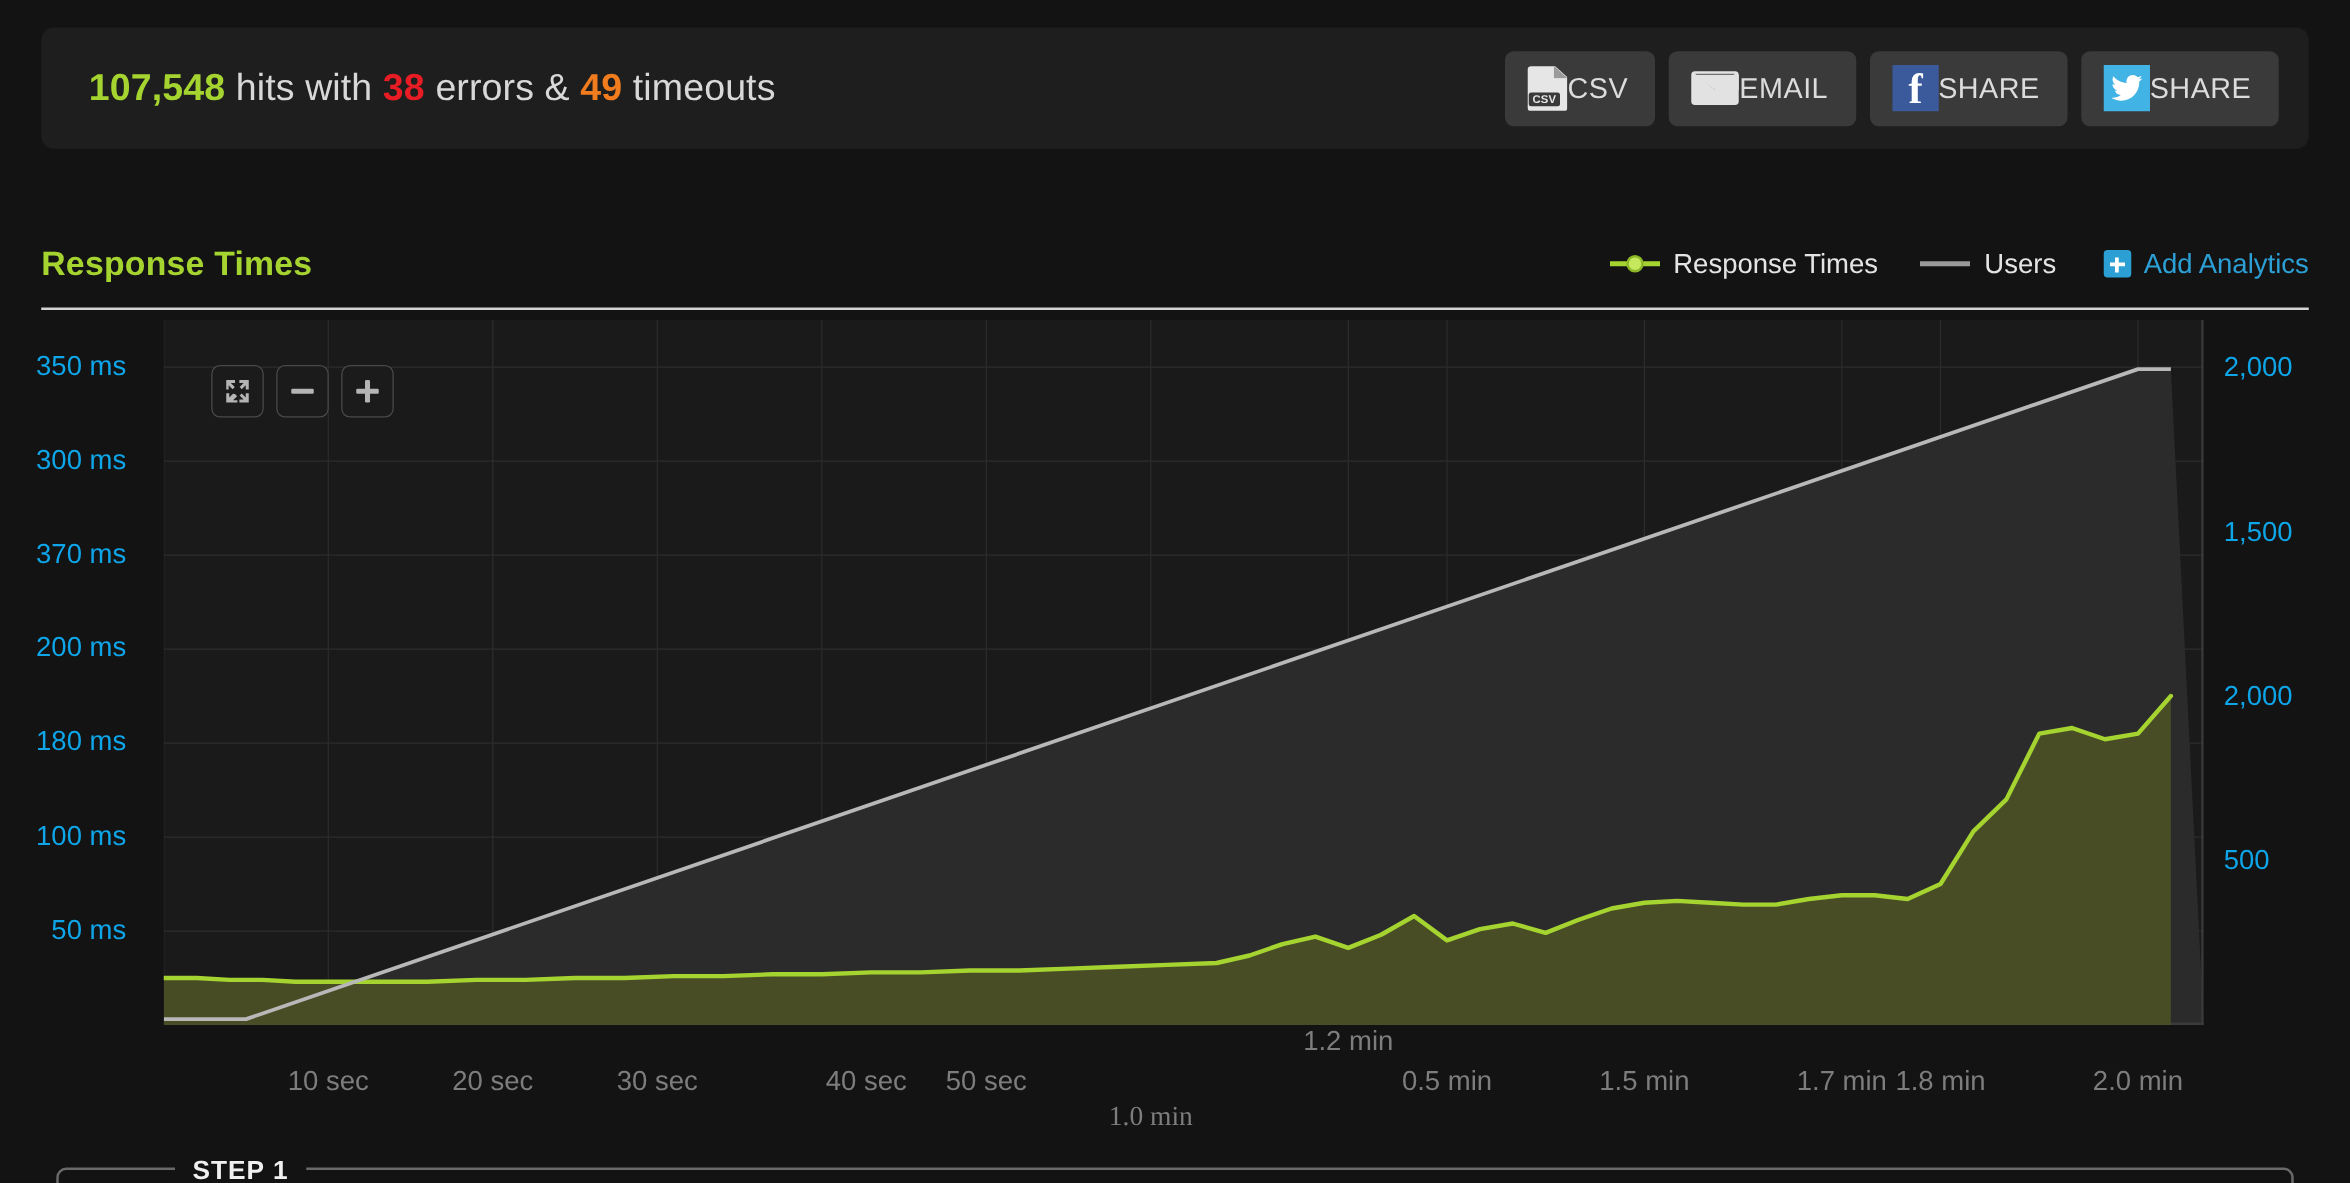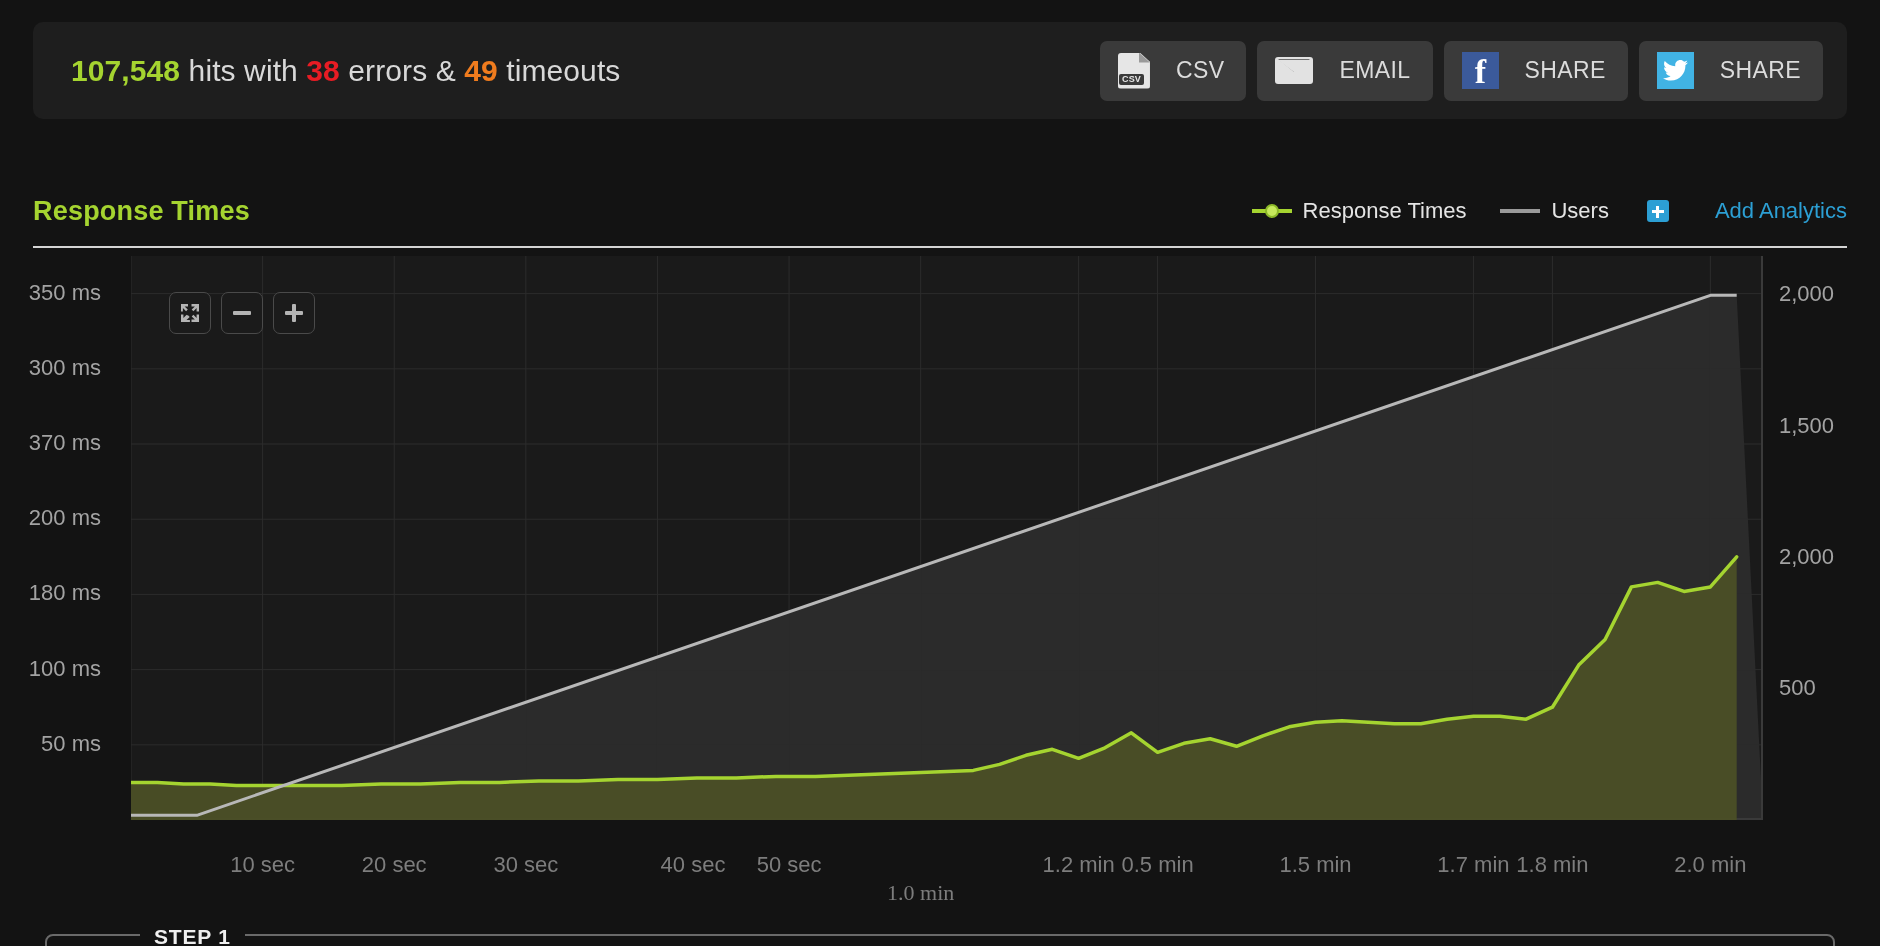--- a/index.html
+++ b/index.html
@@ -33,21 +33,21 @@
   .summary-text .timeouts { color: #f07c1e; font-weight: 700; }
   .summary-text .lbl { font-weight: 400; }
 
   .actions { display: flex; gap: 11px; align-items: center; }
   .action-btn {
     height: 60px;
     background: #3a3a3a;
     border-radius: 7px;
     display: flex;
     align-items: center;
-    gap: 26px;
+    gap: 0;
     padding: 0 22px 0 18px;
     cursor: pointer;
     user-select: none;
   }
   .action-btn .label {
     font-size: 23px;
     color: #dcdcdc;
     letter-spacing: .4px;
   }
 
@@ -158,35 +158,35 @@
   .plus-box {
     width: 22px; height: 22px;
     background: #2c9fd4; border-radius: 3px;
     position: relative;
   }
   .plus-box:before, .plus-box:after {
     content: ""; position: absolute; background: #fff;
   }
   .plus-box:before { left: 5px; top: 10px; width: 12px; height: 3px; }
   .plus-box:after  { left: 9.5px; top: 5.5px; width: 3px; height: 12px; }
-  .add-analytics .aa-label { font-size: 22px; color: #2c9fd4; margin-left: 36px; }
+  .add-analytics .aa-label { font-size: 22px; color: #2c9fd4; }
 
   
   .chart-rule {
     position: absolute; left: 33px; top: 246px;
     width: 1814px; height: 2px; background: #d4d4d4;
   }
   .chart-area {
     position: absolute;
     left: 0; top: 256px;
     width: 1880px; height: 620px;
   }
   .y-left, .y-right {
     position: absolute;
-    font-size: 22px; color: #a3a3a3;
+    font-size: 22px; color: #0ea5e9;
     white-space: nowrap;
   }
   .y-left  { right: 1779px; text-align: right; }
   .y-right { left: 1779px; text-align: left; }
   .x-lbl {
     position: absolute;
     font-size: 22px; color: #7d7d7d;
     transform: translateX(-50%);
     white-space: nowrap;
   }
@@ -372,21 +372,21 @@
       <div class="y-right" style="top: 418.837px;">500</div>
       <div class="y-right" style="top: 287.674px;">2,000</div>
       <div class="y-right" style="top: 156.512px;">1,500</div>
       <div class="y-right" style="top: 25.3488px;">2,000</div>
       <div class="x-lbl" style="left: 262.613px; top: 596px;">10 sec</div>
       <div class="x-lbl" style="left: 394.226px; top: 596px;">20 sec</div>
       <div class="x-lbl" style="left: 525.839px; top: 596px;">30 sec</div>
       <div class="x-lbl" style="left: 677px; top: 596px; margin-left: 16px;">40 sec</div>
       <div class="x-lbl" style="left: 789.065px; top: 596px;">50 sec</div>
       <div class="x-lbl" style="left: 920.677px; top: 624px; font-family: Liberation Serif, serif;">1.0 min</div>
-      <div class="x-lbl" style="left: 1078.61px; top: 596px;">1.2 min</div>
+      <div class="x-lbl" style="left: 1078.61px; top: 564px;">1.2 min</div>
       <div class="x-lbl" style="left: 1157.58px; top: 596px;">0.5 min</div>
       <div class="x-lbl" style="left: 1315.52px; top: 596px;">1.5 min</div>
       <div class="x-lbl" style="left: 1473.45px; top: 596px;">1.7 min</div>
       <div class="x-lbl" style="left: 1552.42px; top: 596px;">1.8 min</div>
       <div class="x-lbl" style="left: 1710.35px; top: 596px;">2.0 min</div>
     </div>
 </div>
 
 <div class="step-bar"></div>
 <div class="step-label">STEP 1</div>

